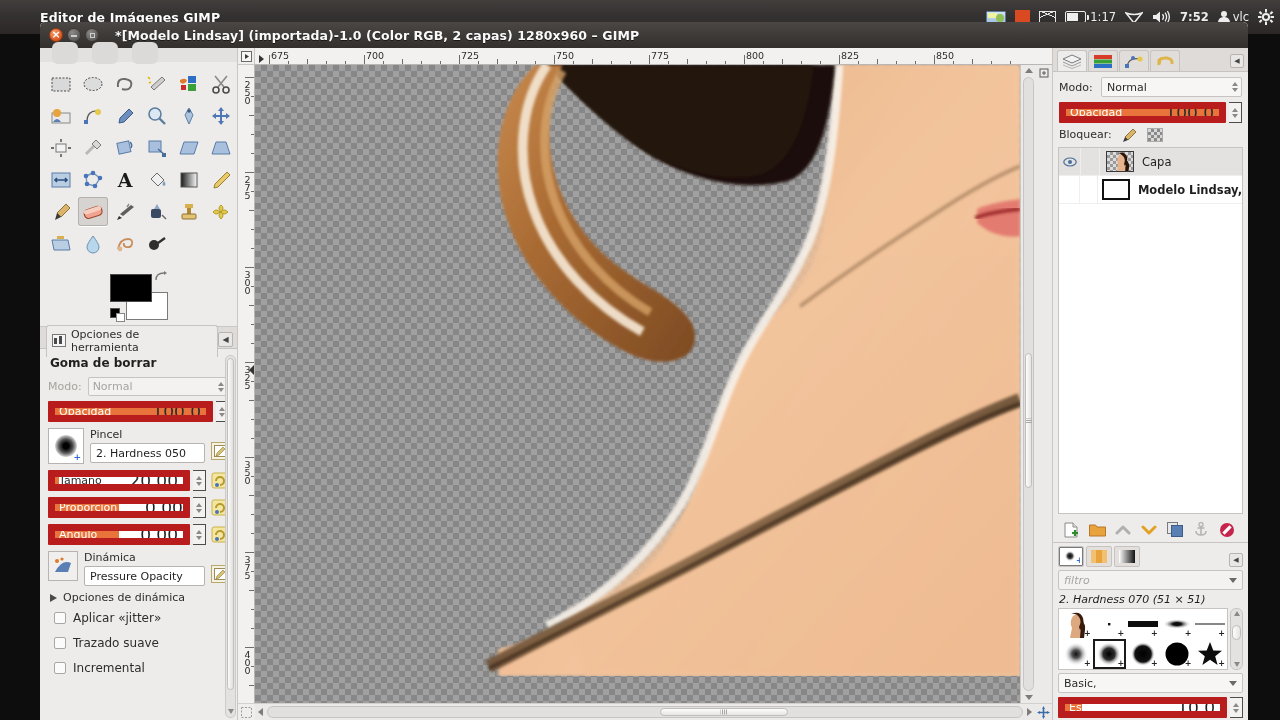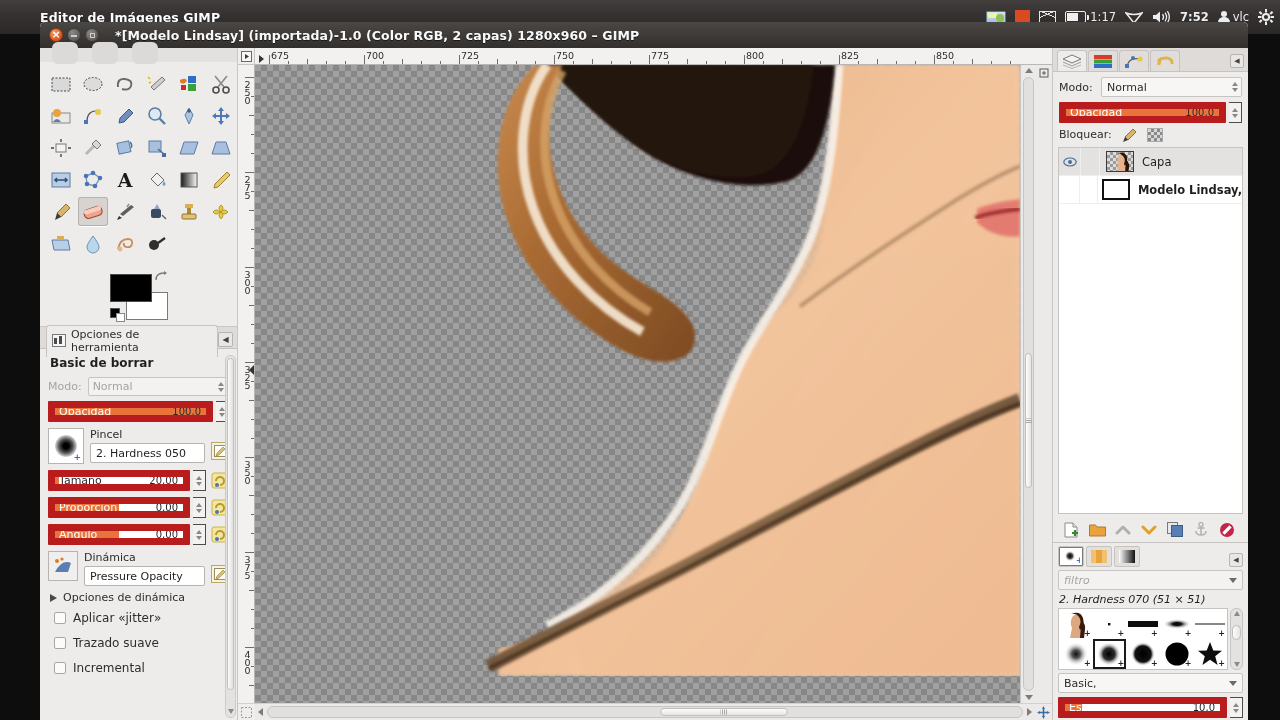--- a/index.html
+++ b/index.html
@@ -111,21 +111,21 @@
   .spin-up, .spin-dn { width:0;height:0;border-left:3px solid transparent;border-right:3px solid transparent;}
   .spin-up { border-bottom:4px solid #8b8885; margin-bottom:2px;}
   .spin-dn { border-top:4px solid #8b8885;}
 
   .slider {
     position: relative; height: 21px; border:7px solid #b91c1c; background:#ffffff;
     display:flex; align-items:center; border-radius:1px; overflow:hidden;
   }
   .slider .fill { position:absolute; left:0; top:0; bottom:0; background:#e8743b; }
   .slider .s-lab { position:relative; z-index:2; font-size:11px; color:#fff; padding-left:4px; white-space:nowrap;}
-  .slider .s-val { position:relative; z-index:2; margin-left:auto; padding-right:5px; font-size:10px; }
+  .slider .s-val { position:relative; z-index:2; margin-left:auto; padding-right:5px; font-size:17px; }
   .slider.light .s-lab { color:#2c2c2c;}
   .slider-wrap { display:flex; align-items:stretch; gap:3px; margin-bottom:6px; }
   .slider-wrap > .slider { flex:1; }
   .spin-col { width:13px; border:1px solid #4e4c4a; border-left:none; background:#f3f2f1; display:flex;flex-direction:column;
      align-items:center; justify-content:center; }
   .reset-btn { width:20px;height:21px; display:flex;align-items:center;justify-content:center;}
 
   .brush-row { display:flex; align-items:flex-start; gap:6px; margin-bottom:6px; }
   .brush-prev { width:36px;height:36px;border:1px solid #b6b3b0; background:#fff; display:flex;align-items:center;justify-content:center; position:relative;}
   .brush-prev .blob { width:22px;height:22px;border-radius:50%; background: radial-gradient(circle, #000 18%, #555 45%, rgba(160,160,160,0) 78%);}
@@ -575,21 +575,21 @@
                     <rect x="0" y="2" width="3" height="6" fill="#4a4a4a"></rect>
                     <rect x="5" y="0" width="3" height="8" fill="#4a4a4a"></rect>
                   </svg>
               </span>
               <span>Opciones de herramienta</span>
             </div>
             <div class="opt-arrow-btn">◀</div>
           </div>
 
           <div class="opt-body">
-            <div class="opt-title">Basic de borrar</div>
+            <div class="opt-title">Goma de borrar</div>
 
             <div class="row">
               <span class="lbl-dim">Modo:</span>
               <div class="combo">
                 <span>Normal</span>
                 <span class="spin">
                     <i class="spin-up"></i>
                     <i class="spin-dn"></i>
                   </span>
               </div>

